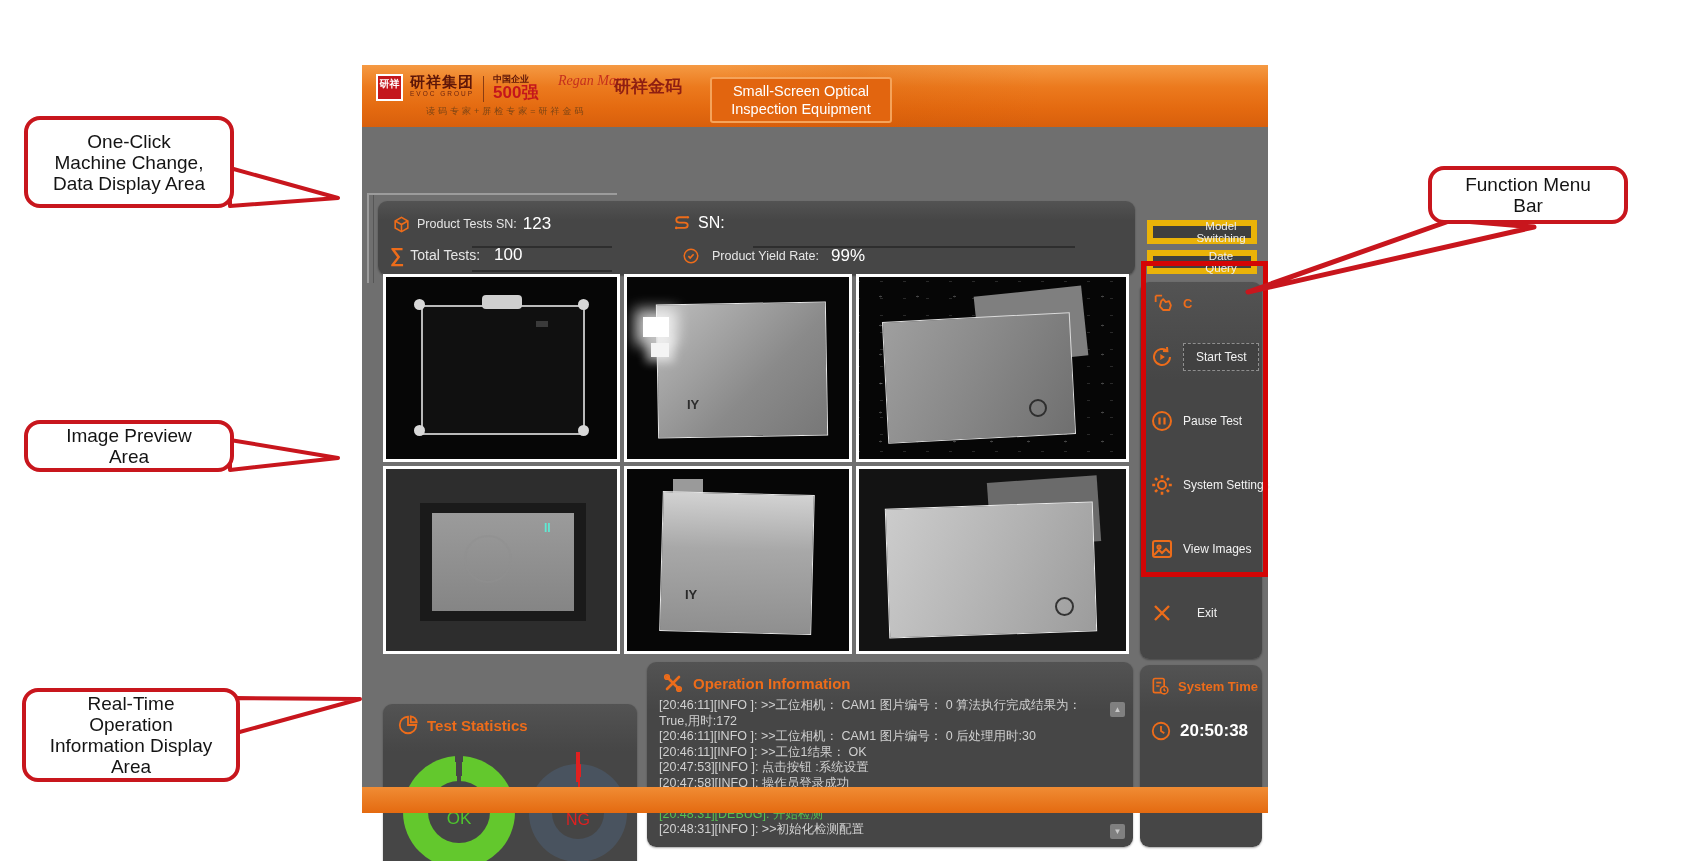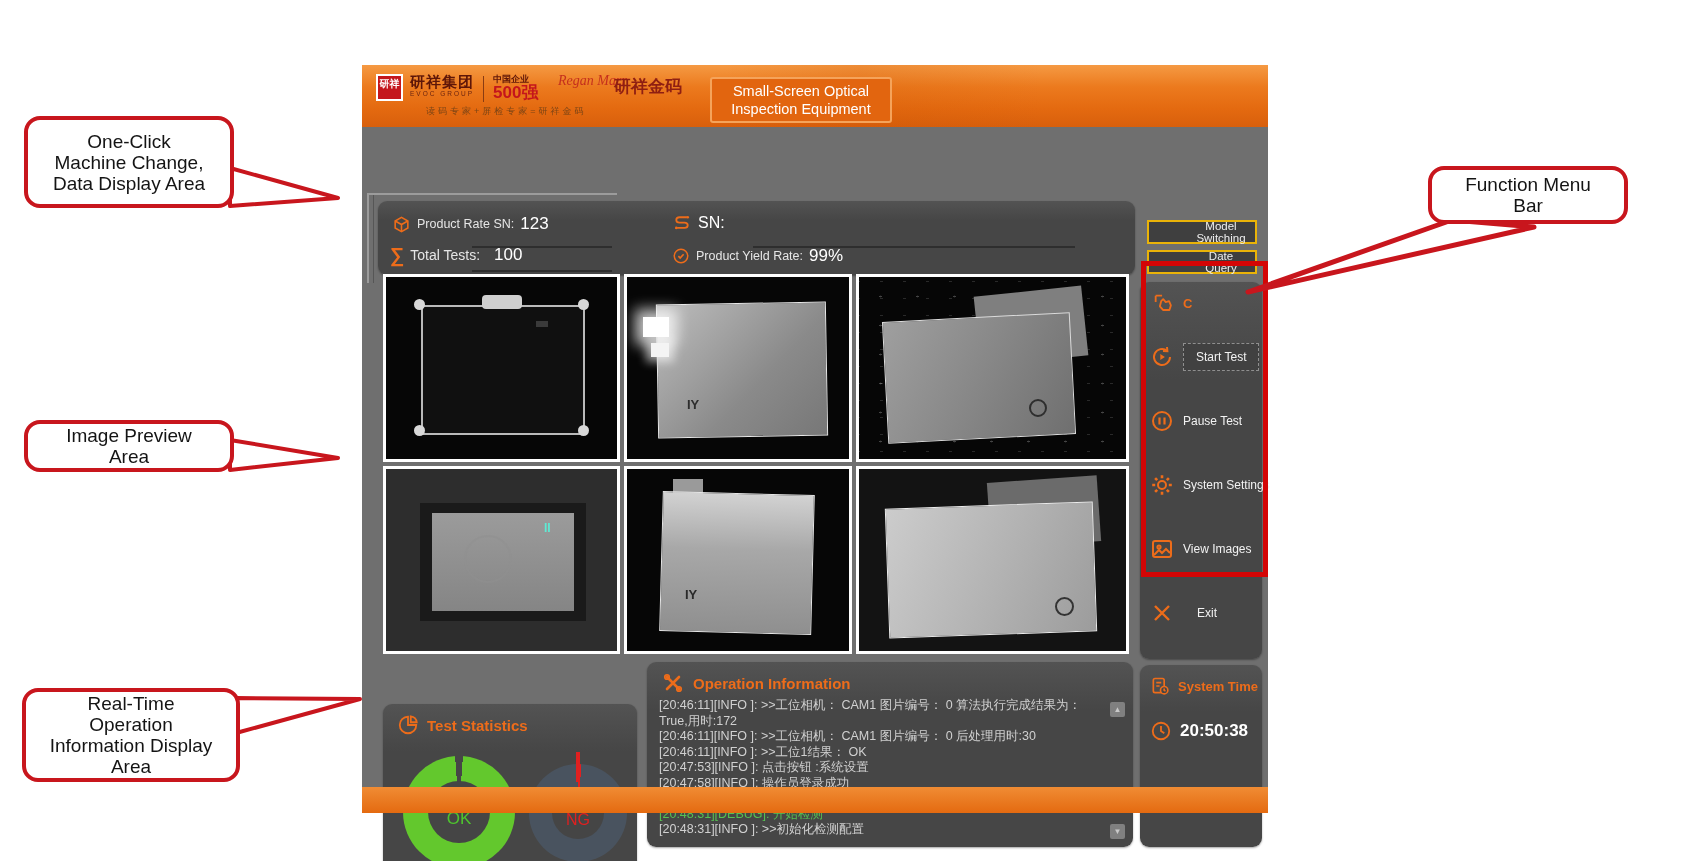--- a/index.html
+++ b/index.html
@@ -49,21 +49,21 @@
   
   .data-panel{left:16px;top:74px;width:757px;height:74px;}
   .dp-row{position:absolute;display:flex;align-items:center;gap:6px;}
   .dp-label{color:#e6e6e6;font-size:12.5px;}
   .dp-label-lg{color:#e6e6e6;font-size:14px;}
   .dp-value{color:#ffffff;font-size:17px;font-weight:500;}
   .dp-underline{position:absolute;height:2px;background:#2e2e2e;}
 
   
   .side-btn{position:absolute;left:785px;width:110px;height:24px;background:#3f3f3f;
-    border:2px solid #eab308;color:#eeeeee;font-size:11.5px;display:flex;align-items:center;
+    border:6px solid #eab308;color:#eeeeee;font-size:11.5px;display:flex;align-items:center;
     justify-content:center;cursor:pointer;font-family:inherit;padding-left:44px;}
 
   
   .preview-grid{position:absolute;left:21px;top:147px;width:754px;height:385px;display:grid;
     grid-template-columns:237px 228px 273px;grid-template-rows:188px 188px;gap:4px;}
   .pv{border:3px solid #ffffff;background:#060606;position:relative;overflow:hidden;}
   .pv .obj{position:absolute;}
   .speckle{background-image:radial-gradient(rgba(255,255,255,.25) 1px,transparent 1.4px),
     radial-gradient(rgba(255,255,255,.14) 1px,transparent 1.3px);
     background-size:37px 29px,23px 17px;background-position:3px 5px,11px 13px;}
@@ -160,41 +160,41 @@
     <div class="ui-body">
       <div class="deco-line-v"></div>
       <div class="deco-line-h"></div>
 
       <div class="panel data-panel">
         <div class="dp-row" style="left:14px;top:13px;">
           <svg class="icn" width="19" height="19" viewBox="0 0 24 24" fill="none" stroke="#ed6c1a" stroke-width="2">
               <path d="M12 3l8 4.5v9L12 21l-8-4.5v-9z"></path>
               <path d="M4 7.5l8 4.5 8-4.5M12 12v9"></path>
             </svg>
-          <span class="dp-label">Product Rate SN:</span>
+          <span class="dp-label">Product Tests SN:</span>
           <span class="dp-value">123</span>
         </div>
         <div class="dp-underline" style="left:94px;top:45px;width:140px;"></div>
         <div class="dp-row" style="left:12px;top:44px;">
           <span class="sigma icn">∑</span>
           <span class="dp-label-lg">Total Tests:</span>
           <span class="dp-value" style="margin-left:8px;">100</span>
         </div>
         <div class="dp-underline" style="left:94px;top:69px;width:140px;"></div>
         <div class="dp-row" style="left:294px;top:13px;">
           <svg class="icn" width="20" height="18" viewBox="0 0 24 22" fill="none" stroke="#ed6c1a" stroke-width="2.2">
               <path d="M6 17h9c2.5 0 4-1.4 4-3.2S17.5 10.5 15 10.5H9C6.5 10.5 5 9.1 5 7.3S6.5 4 9 4h9"></path>
               <circle cx="5" cy="17" r="1.6" fill="#ed6c1a" stroke="none"></circle>
               <circle cx="19" cy="4" r="1.6" fill="#ed6c1a" stroke="none"></circle>
             </svg>
           <span class="dp-value" style="font-size:16px;">SN:</span>
           <span class="dp-value"></span>
         </div>
         <div class="dp-underline" style="left:375px;top:45px;width:322px;"></div>
-        <div class="dp-row" style="left:294px;top:45px;">
+        <div class="dp-row" style="left:304px;top:45px;gap:12px;">
           <svg class="icn" width="18" height="18" viewBox="0 0 24 24" fill="none" stroke="#ed6c1a" stroke-width="2">
               <circle cx="12" cy="12" r="9"></circle>
               <path d="M8.5 12.2l2.4 2.4 4.6-5" stroke-width="2.2"></path>
             </svg>
           <span class="dp-label">Product Yield Rate:</span>
           <span class="dp-value">99%</span>
         </div>
       </div>
 
       <button class="side-btn" style="top:93px;">Model Switching</button>

